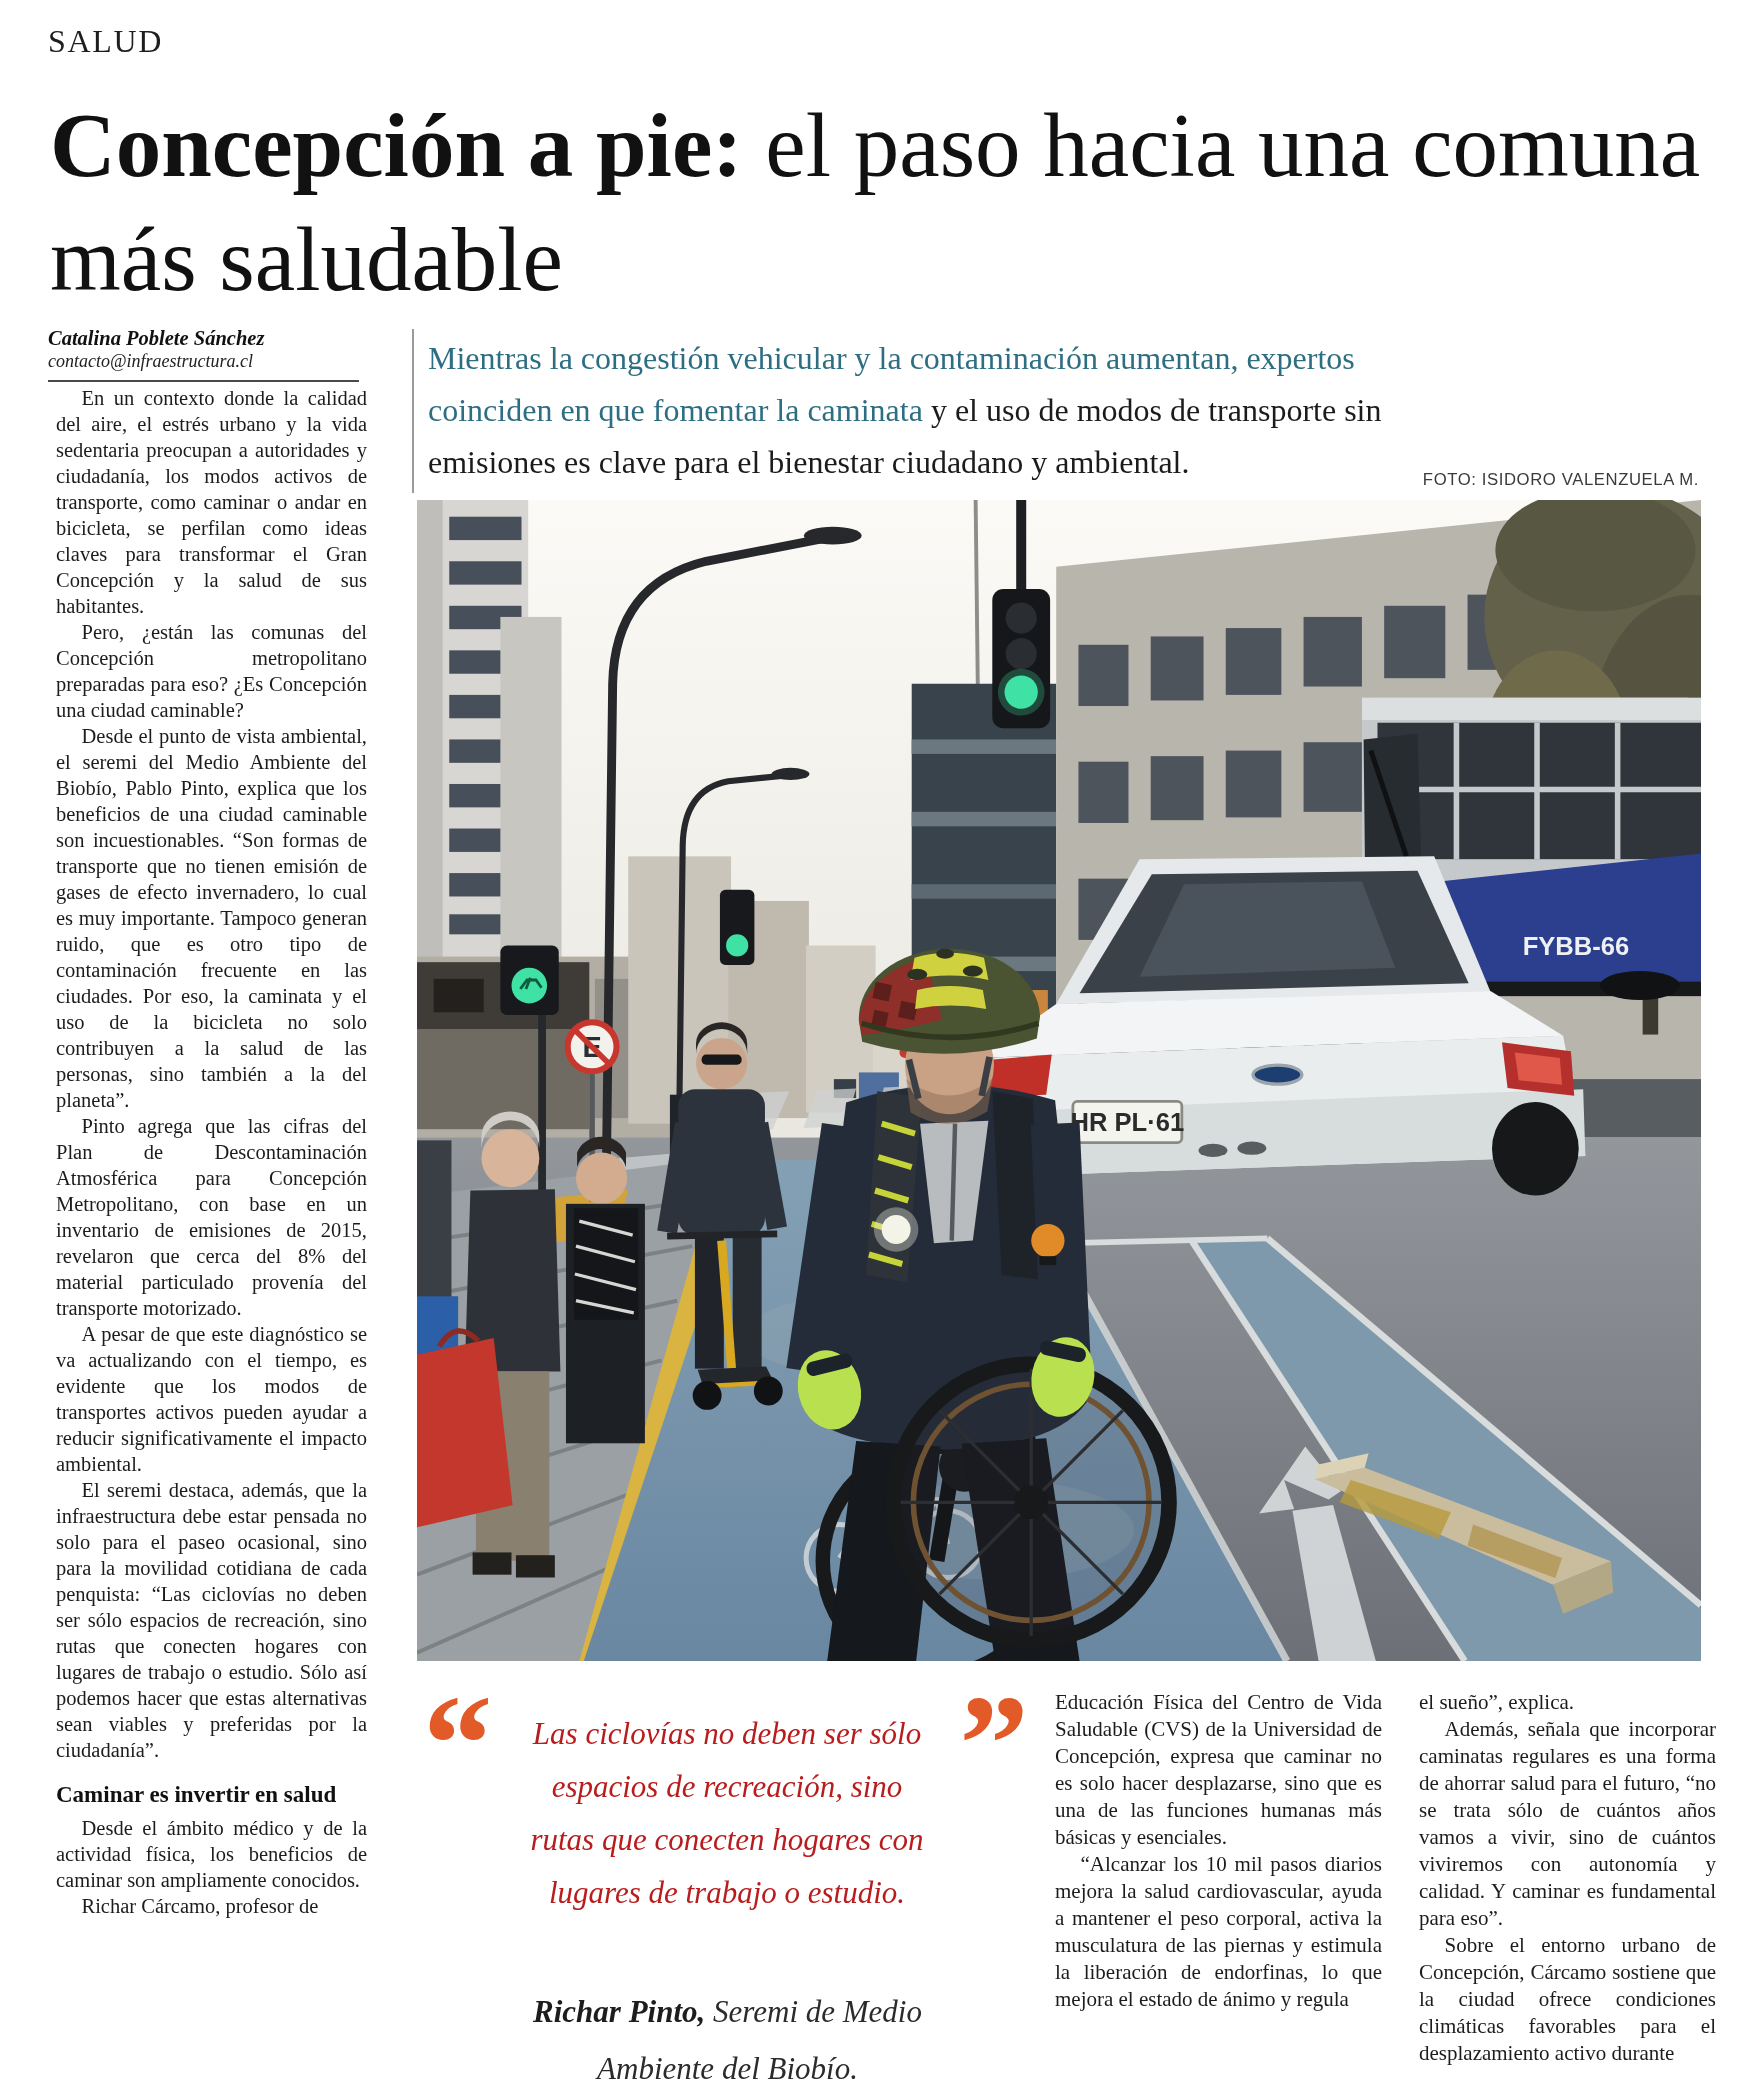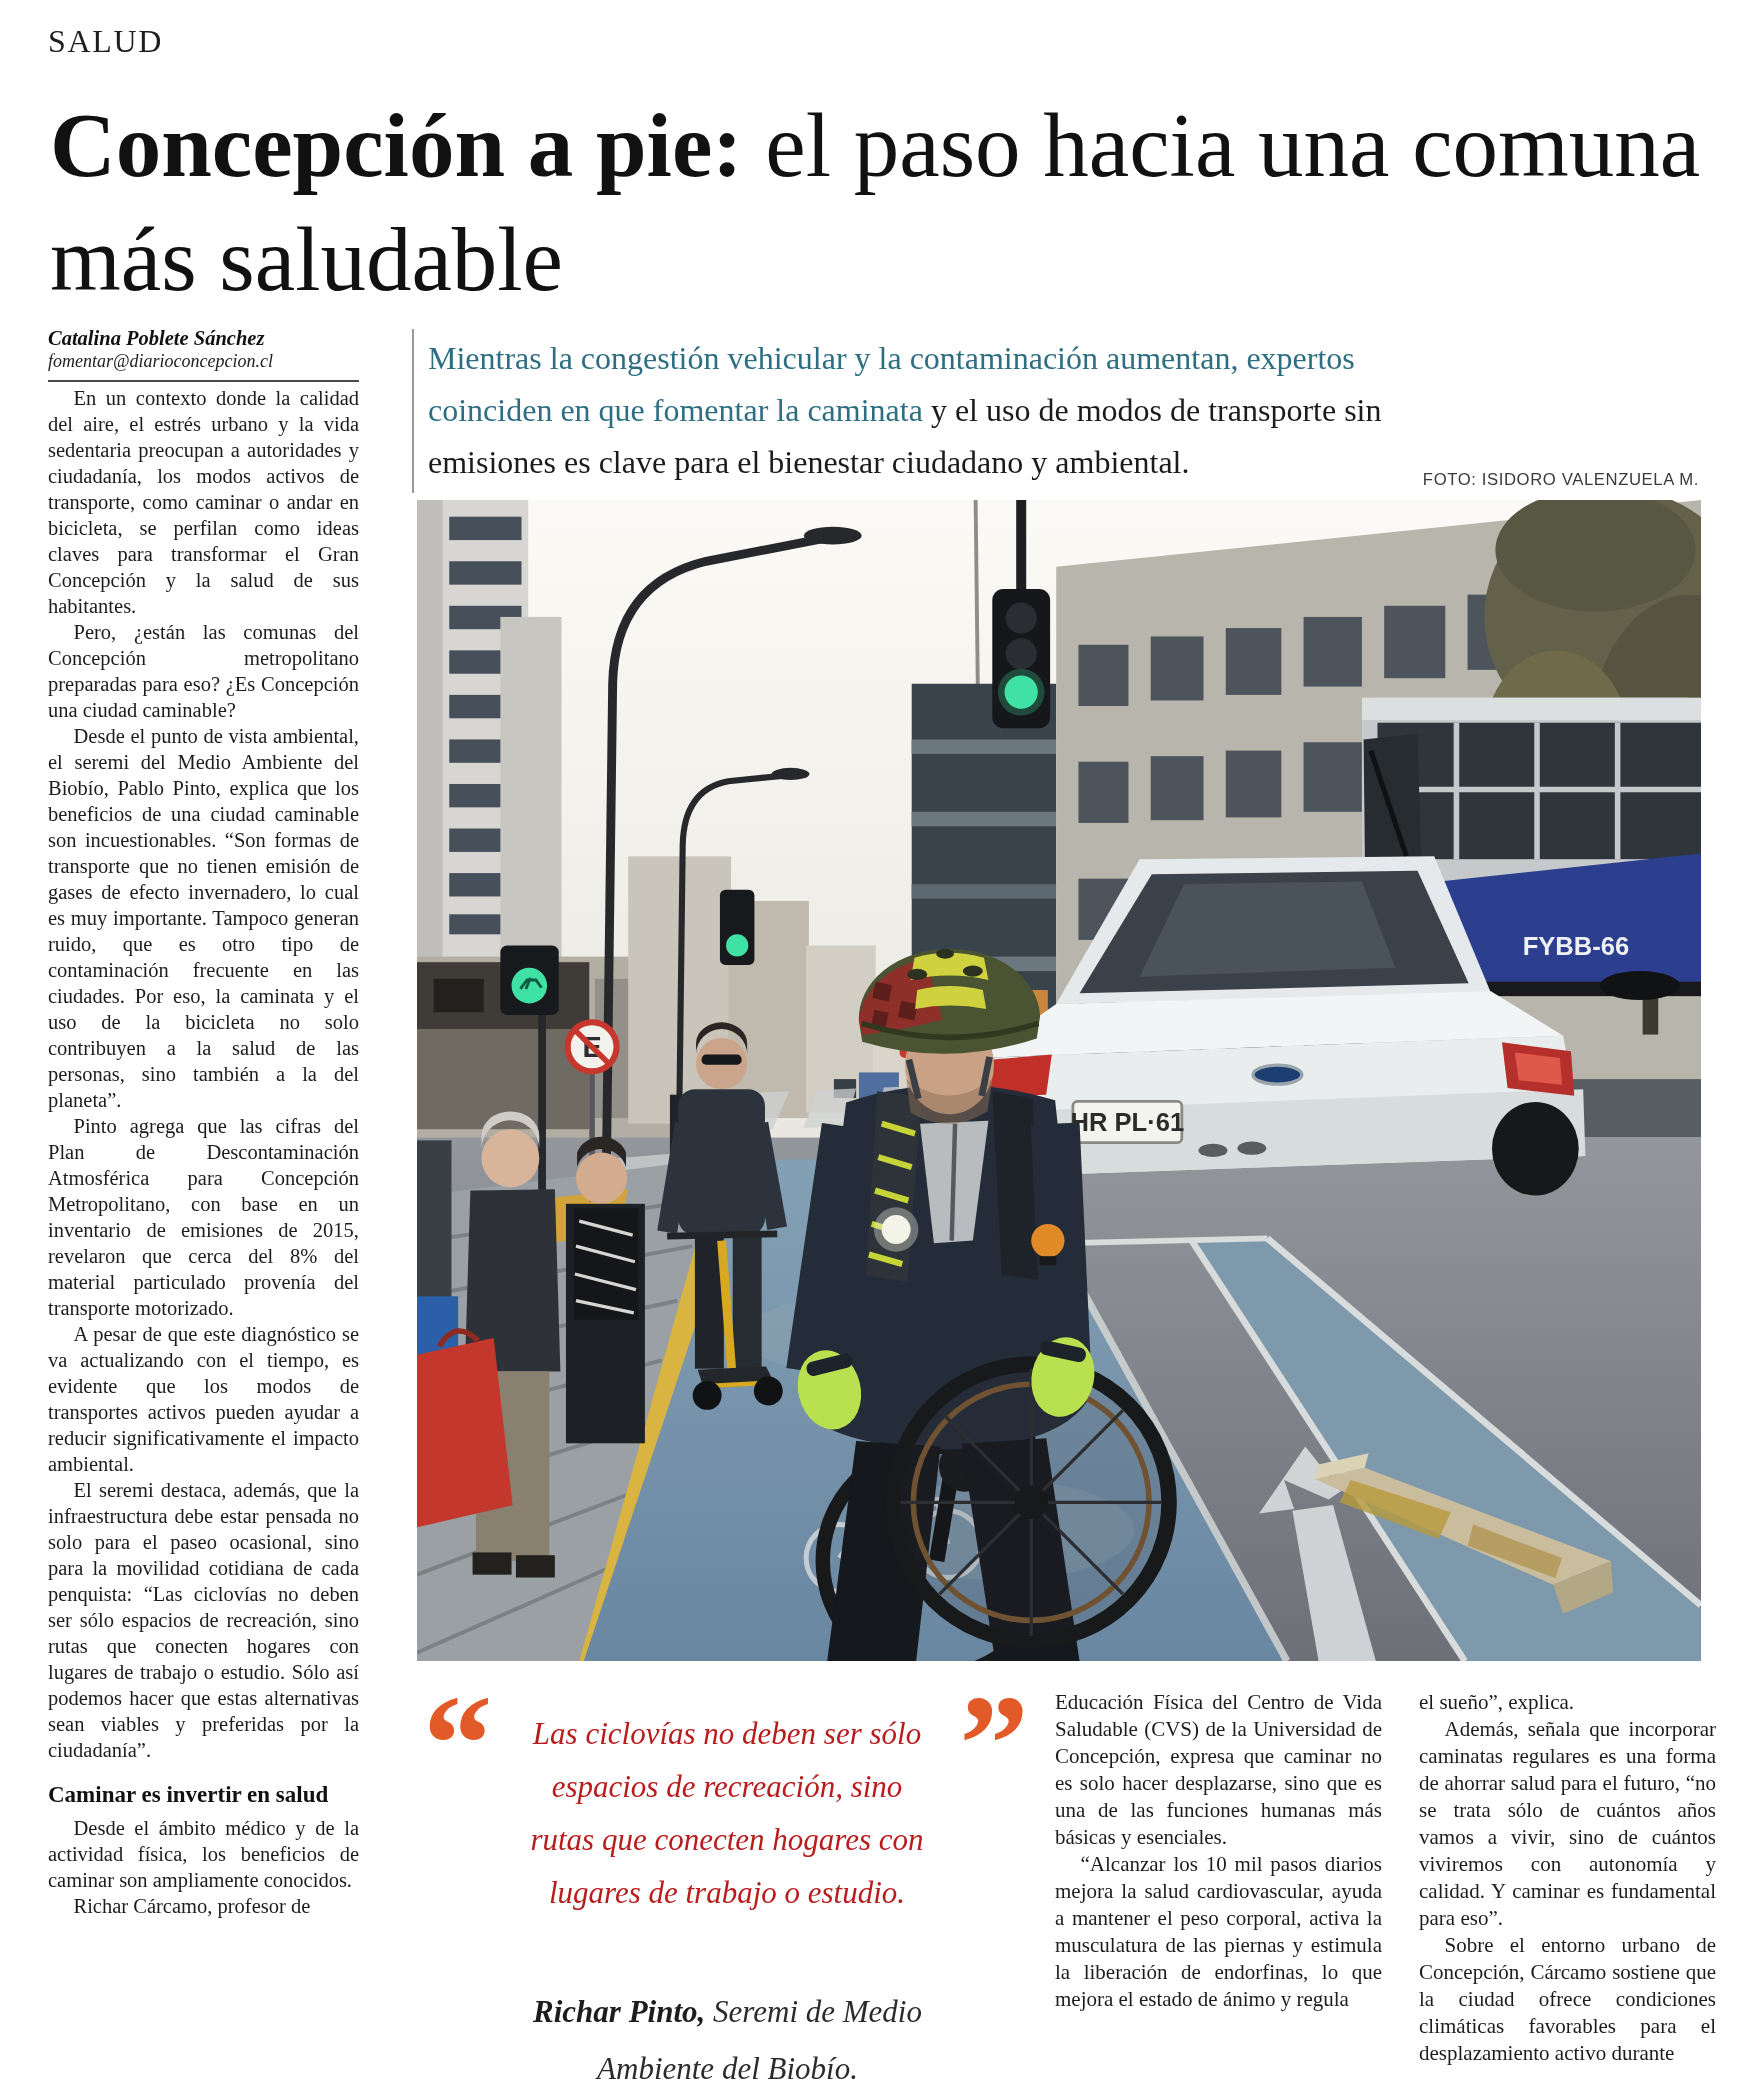--- a/index.html
+++ b/index.html
@@ -14,21 +14,21 @@
   .byline-rule{margin-top:7.8px;border-bottom:2.2px solid #4a4a4a;width:311px;}
   .col-rule{position:absolute;left:412px;top:329px;width:1.7px;height:164px;background:#9a9a9a;}
   .deck{position:absolute;left:428px;top:332px;width:1044px;font-size:32px;line-height:52px;color:#1b1b1b;}
   .deck .deck-teal{color:#2d6e82;}
   .photo-credit{position:absolute;left:833px;top:470px;width:866px;text-align:right;
         font-family:"Liberation Sans", sans-serif;font-size:16.7px;letter-spacing:0.6px;color:#3a3a3a;}
   .photo-wrap{position:absolute;left:417px;top:500px;width:1284px;height:1161px;overflow:hidden;background:#eceae4;}
   .photo-wrap svg{display:block;width:100%;height:100%;}
   .body-col{font-size:20.5px;line-height:26px;text-align:justify;color:#1c1c1c;}
   .body-col p{margin:0;text-indent:25.5px;}
-  .left-col{position:absolute;left:48px;top:385px;width:311px;height:1702px;overflow:hidden;}
+  .left-col{position:absolute;left:56px;top:385px;width:311px;height:1702px;overflow:hidden;}
   .left-col .subhead{font-weight:bold;font-size:23px;line-height:28px;margin-top:18px;margin-bottom:5.6px;text-indent:0;color:#111;}
   .bot-col{position:absolute;top:1689px;height:398px;overflow:hidden;font-size:21px;line-height:27px;}
   .bot-col p{margin:0;text-indent:25.5px;}
   .bot-col p.cont{text-indent:0;}
   .col3{left:1055px;width:327px;}
   .col4{left:1419px;width:297px;}
   .pullquote{position:absolute;left:423px;top:1688px;width:609px;height:399px;}
   .q-open,.q-close{position:absolute;font-family:"Liberation Serif",serif;font-weight:bold;font-size:139px;line-height:106px;color:#e25a28;}
   .q-open{left:0;top:3.3px;}
   .q-close{right:3.3px;top:3.3px;}
@@ -44,21 +44,21 @@
 <div class="page">
 
   <div class="section-label">SALUD</div>
 
   <h1 class="headline" style="margin:6px;font-weight:normal;">
     <span class="hl-bold">Concepción a pie:</span><span> el paso hacia una comuna más saludable</span>
   </h1>
 
   <div class="byline">
     <div class="name">Catalina Poblete Sánchez</div>
-    <div class="email">fomentar@diarioconcepcion.cl</div>
+    <div class="email">contacto@infraestructura.cl</div>
     <div class="byline-rule"></div>
   </div>
 
   <div class="col-rule"></div>
 
   <div class="deck">
     <span class="deck-teal">Mientras la congestión vehicular y la contaminación aumentan, expertos coinciden en que fomentar la caminata</span><span> y el uso de modos de transporte sin emisiones es clave para el bienestar ciudadano y ambiental.</span>
   </div>
 
   <div class="photo-credit">FOTO: ISIDORO VALENZUELA M.</div>

